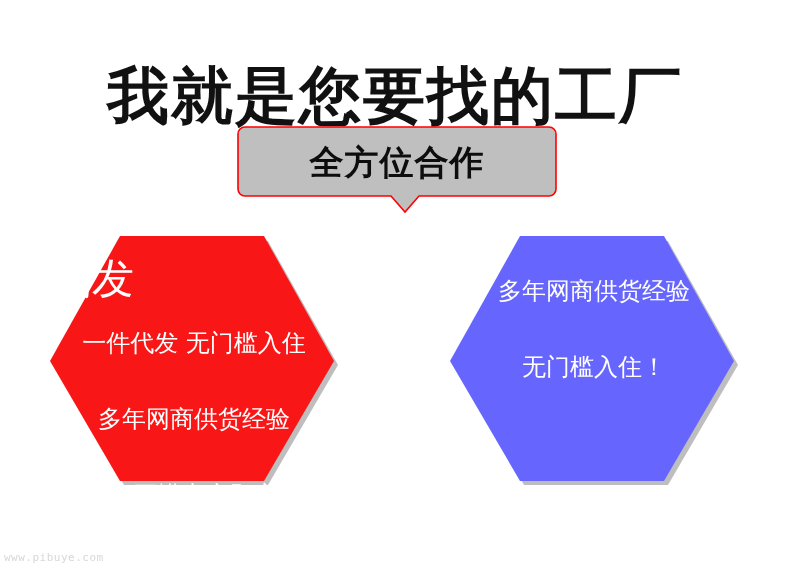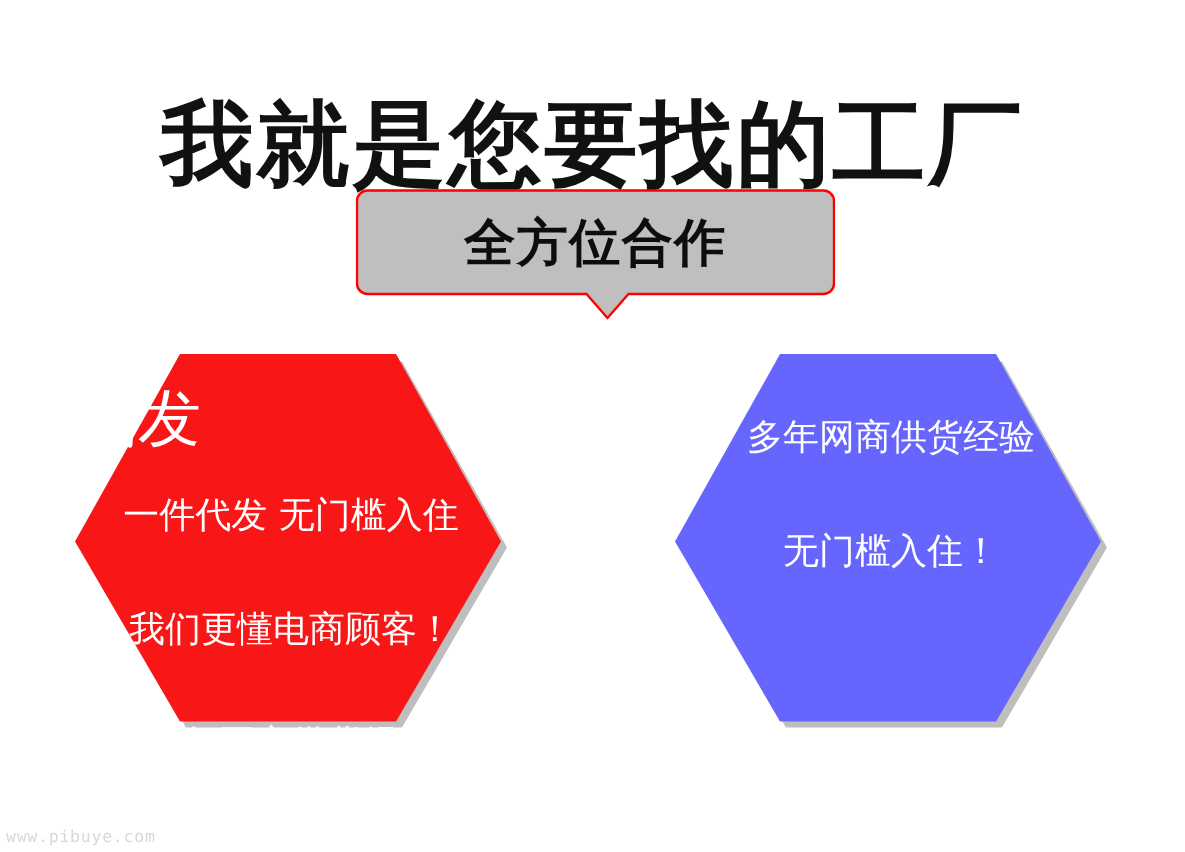--- a/index.html
+++ b/index.html
@@ -150,22 +150,22 @@
 
   <div class="hex" id="hex-dropship">
     <svg class="hex-svg" viewBox="0 0 292 252" preserveAspectRatio="none">
       <polygon points="76,6 220,6 290,130 220,250 76,250 6,130" fill="#BEBEBE"></polygon>
       <polygon points="72,1 216,1 286,126 216,246 72,246 2,126" fill="#F91616"></polygon>
     </svg>
     <div class="hex-content">
       <div class="hex-title">代发</div>
       <div class="hex-lines">
         <div class="hex-line">一件代发 无门槛入住</div>
+        <div class="hex-line">多年网商供货经验</div>
         <div class="hex-line">我们更懂电商顾客！</div>
-        <div class="hex-line">多年网商供货经验</div>
       </div>
     </div>
   </div>
 
   <div class="hex" id="hex-custom">
     <svg class="hex-svg" viewBox="0 0 292 252" preserveAspectRatio="none">
       <polygon points="76,6 220,6 290,130 220,250 76,250 6,130" fill="#BEBEBE"></polygon>
       <polygon points="72,1 216,1 286,126 216,246 72,246 2,126" fill="#6666FF"></polygon>
     </svg>
     <div class="hex-content">

